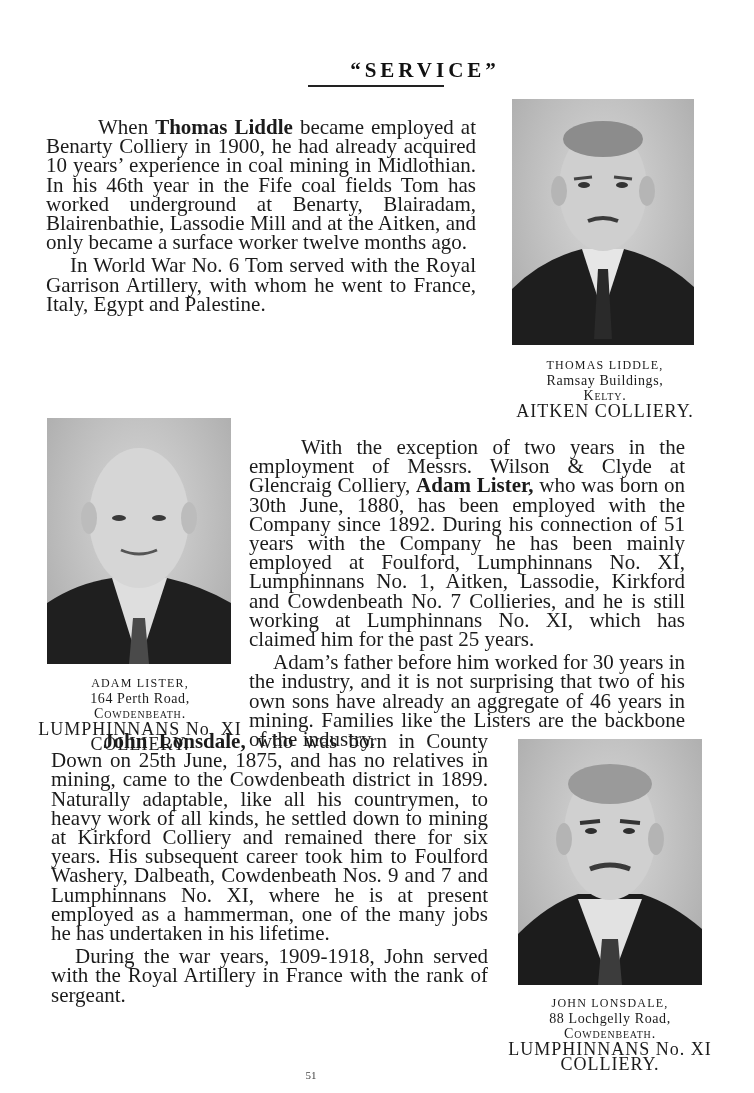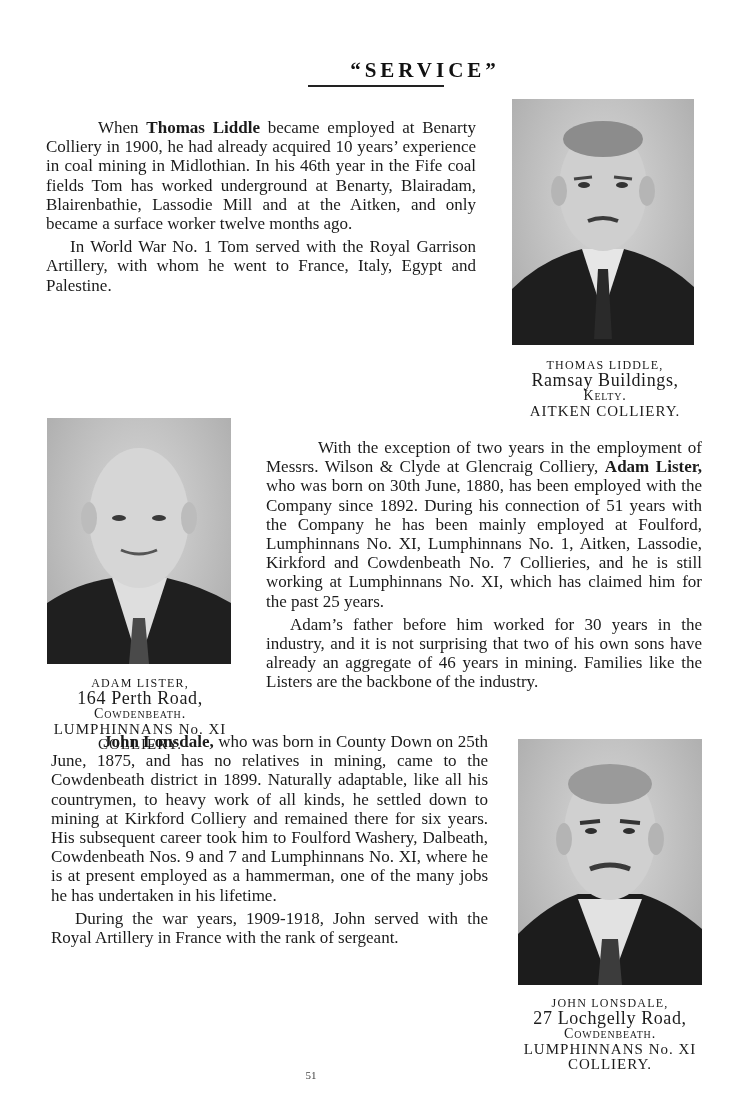--- a/index.html
+++ b/index.html
@@ -11,53 +11,53 @@
     .title {
       position: absolute; left: 0; width: 754px; top: 58px;
       text-align: center; font-size: 21px; font-weight: bold;
       letter-spacing: 4px; color: #111; padding-left: 48px;
     }
     .title-rule {
       position: absolute; left: 308px; top: 85px; width: 136px; height: 2px;
       background: #222;
     }
     .text {
-      position: absolute; font-size: 17px; line-height: 19.2px;
+      position: absolute; font-size: 21px; line-height: 19.2px;
       text-align: justify; color: #1b1b1b;
     }
     .text p { margin: 0 0 4px 0; text-indent: 24px; }
     .text p.first { text-indent: 52px; }
     .text b { font-weight: bold; }
     .photo {
       position: absolute; overflow: hidden;
       background: radial-gradient(ellipse at 50% 40%, #d9d9d9 0%, #bcbcbc 60%, #a8a8a8 100%);
     }
     .photo svg { width: 100%; height: 100%; display: block; }
     .caption {
       position: absolute; text-align: center; color: #1b1b1b;
       font-size: 12.5px; line-height: 15.2px;
     }
     .caption .name { letter-spacing: 1.2px; font-size: 12px; }
-    .caption .addr { font-size: 18px; letter-spacing: 0.6px; }
+    .caption .addr { font-size: 14px; letter-spacing: 0.6px; }
     .caption .town { font-variant: small-caps; font-size: 14px; letter-spacing: 0.8px; }
-    .caption .coll { letter-spacing: 1px; font-size: 15px; }
+    .caption .coll { letter-spacing: 1px; font-size: 18px; }
     .page-num {
       position: absolute; left: 0; width: 622px; top: 1069px; text-align: center;
       font-size: 11px; color: #444;
     }
   </style>
 </head>
 <body>
 
 <div class="title">“SERVICE”</div>
 <div class="title-rule"></div>
 
 <div class="text" style="left:46px; top:118px; width:430px;">
   <p class="first"><span>When </span><b>Thomas Liddle</b><span> became employed at Benarty Colliery in 1900, he had already acquired 10 years’ experience in coal mining in Midlothian.  In his 46th year in the Fife coal fields Tom has worked underground at Benarty, Blairadam, Blairenbathie, Lassodie Mill and at the Aitken, and only became a surface worker twelve months ago.</span></p>
-  <p>In World War No. 1 Tom served with the Royal Garrison Artillery, with whom he went to France, Italy, Egypt and Palestine.</p>
+  <p>In World War No. 6 Tom served with the Royal Garrison Artillery, with whom he went to France, Italy, Egypt and Palestine.</p>
 </div>
 
 <div class="photo" style="left:512px; top:99px; width:182px; height:246px;">
   <svg viewBox="0 0 182 246">
     <path d="M0 190 Q30 160 70 150 L112 150 Q152 160 182 188 L182 246 L0 246 Z" fill="#1e1e1e"></path>
     <path d="M70 150 L91 215 L112 150 Z" fill="#e6e6e6"></path>
     <path d="M86 170 L96 170 L100 240 L82 240 Z" fill="#2a2a2a"></path>
     <ellipse cx="91" cy="90" rx="44" ry="62" fill="#cfcfcf"></ellipse>
     <ellipse cx="91" cy="40" rx="40" ry="18" fill="#8c8c8c"></ellipse>
     <ellipse cx="47" cy="92" rx="8" ry="15" fill="#b5b5b5"></ellipse>
@@ -89,21 +89,21 @@
     <path d="M74 132 Q92 140 110 132" stroke="#555" stroke-width="3" fill="none"></path>
   </svg>
 </div>
 <div class="caption" style="left:32px; top:676px; width:216px;">
   <div class="name">ADAM LISTER,</div>
   <div class="addr">164 Perth Road,</div>
   <div class="town">Cowdenbeath.</div>
   <div class="coll">LUMPHINNANS No. XI</div>
   <div class="coll">COLLIERY.</div>
 </div>
-<div class="text" style="left:266px; top:438px; width:436px;">
+<div class="text" style="left:249px; top:438px; width:436px;">
   <p class="first"><span>With the exception of two years in the employment of Messrs. Wilson &amp; Clyde at Glencraig Colliery, </span><b>Adam Lister,</b><span> who was born on 30th June, 1880, has been employed with the Company since 1892.  During his connection of 51 years with the Company he has been mainly employed at Foulford, Lumphinnans No. XI, Lumphinnans No. 1, Aitken, Lassodie, Kirkford and Cowdenbeath No. 7 Collieries, and he is still working at Lumphinnans No. XI, which has claimed him for the past 25 years.</span></p>
   <p>Adam’s father before him worked for 30 years in the industry, and it is not surprising that two of his own sons have already an aggregate of 46 years in mining.  Families like the Listers are the backbone of the industry.</p>
 </div>
 
 <div class="text" style="left:51px; top:732px; width:437px;">
   <p class="first"><span></span><b>John Lonsdale,</b><span> who was born in County Down on 25th June, 1875, and has no relatives in mining, came to the Cowdenbeath district in 1899.  Naturally adaptable, like all his countrymen, to heavy work of all kinds, he settled down to mining at Kirkford Colliery and remained there for six years.  His subsequent career took him to Foulford Washery, Dalbeath, Cowdenbeath Nos. 9 and 7 and Lumphinnans No. XI, where he is at present employed as a hammerman, one of the many jobs he has undertaken in his lifetime.</span></p>
   <p>During the war years, 1909-1918, John served with the Royal Artillery in France with the rank of sergeant.</p>
 </div>
 
 <div class="photo" style="left:518px; top:739px; width:184px; height:246px;">
@@ -117,19 +117,19 @@
     <ellipse cx="138" cy="100" rx="8" ry="16" fill="#b4b4b4"></ellipse>
     <path d="M62 84 L82 82" stroke="#333" stroke-width="4"></path>
     <path d="M102 82 L122 84" stroke="#333" stroke-width="4"></path>
     <ellipse cx="73" cy="92" rx="6" ry="3" fill="#2e2e2e"></ellipse>
     <ellipse cx="111" cy="92" rx="6" ry="3" fill="#2e2e2e"></ellipse>
     <path d="M72 130 Q92 122 112 130" stroke="#3a3a3a" stroke-width="5" fill="none"></path>
   </svg>
 </div>
 <div class="caption" style="left:505px; top:996px; width:210px;">
   <div class="name">JOHN LONSDALE,</div>
-  <div class="addr">27 Lochgelly Road,</div>
+  <div class="addr">88 Lochgelly Road,</div>
   <div class="town">Cowdenbeath.</div>
   <div class="coll">LUMPHINNANS No. XI</div>
   <div class="coll">COLLIERY.</div>
 </div>
 
 <div class="page-num">51</div>
 
 </body></html>

